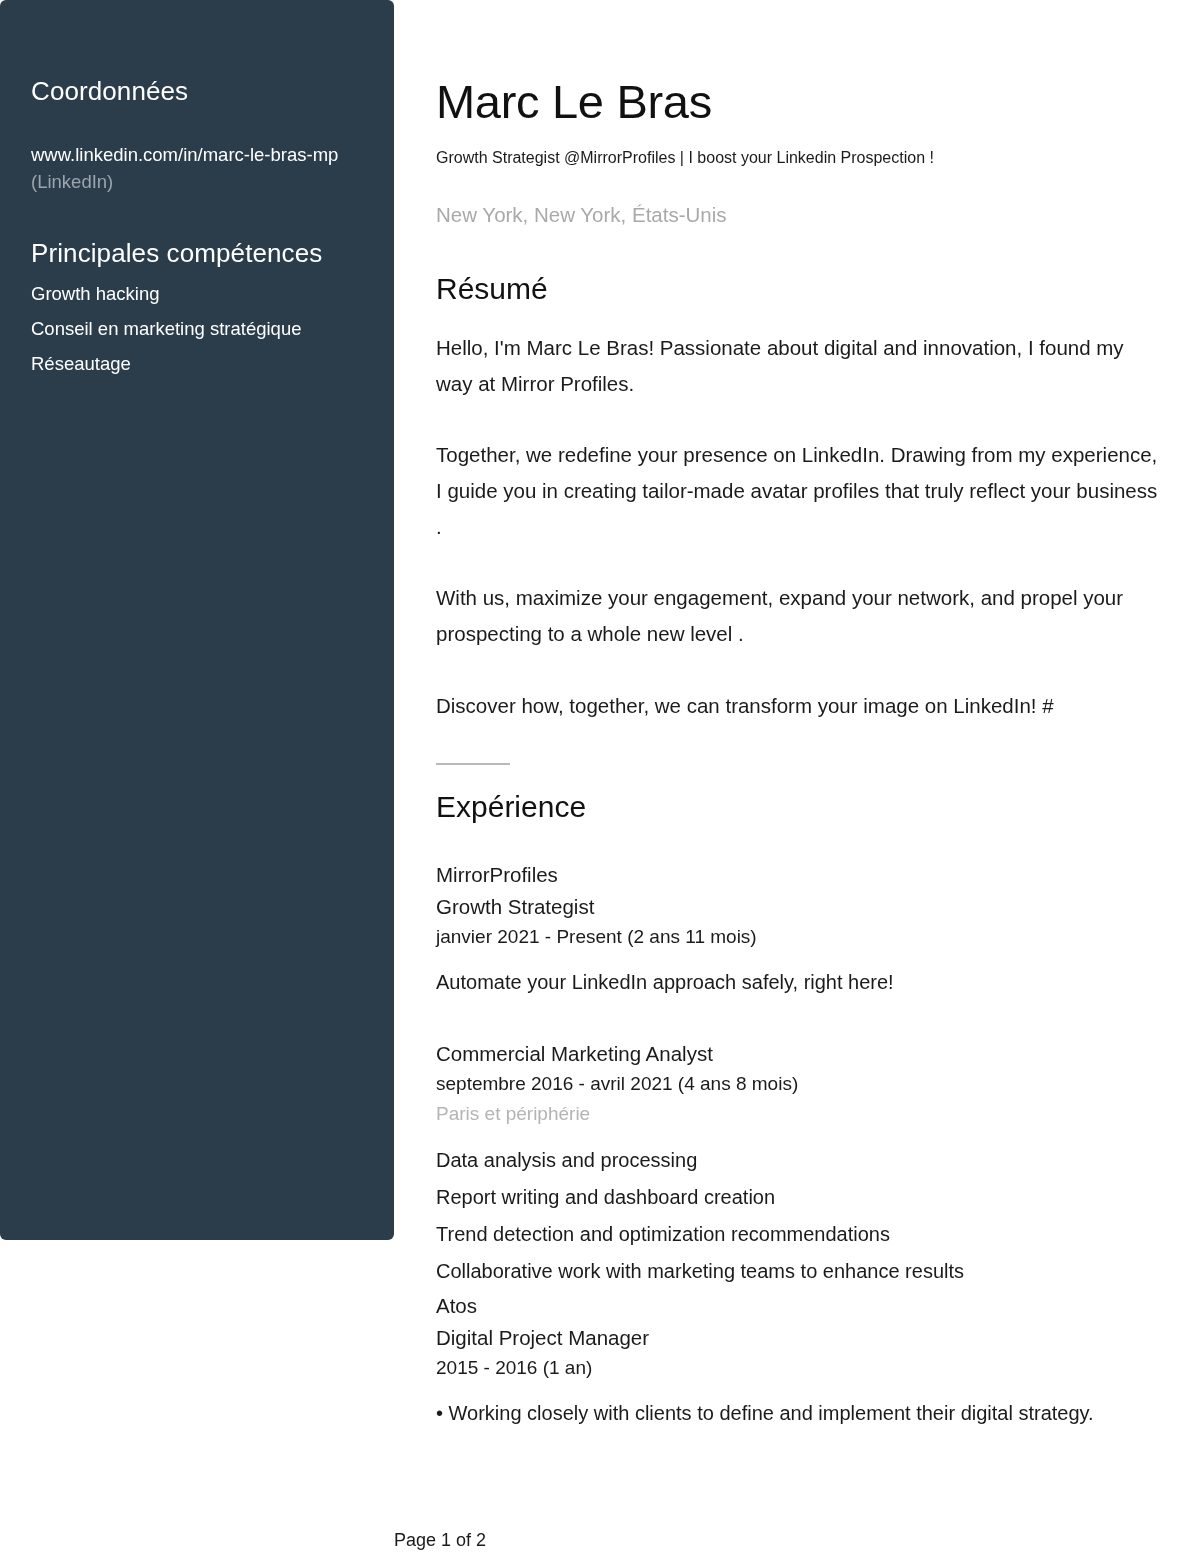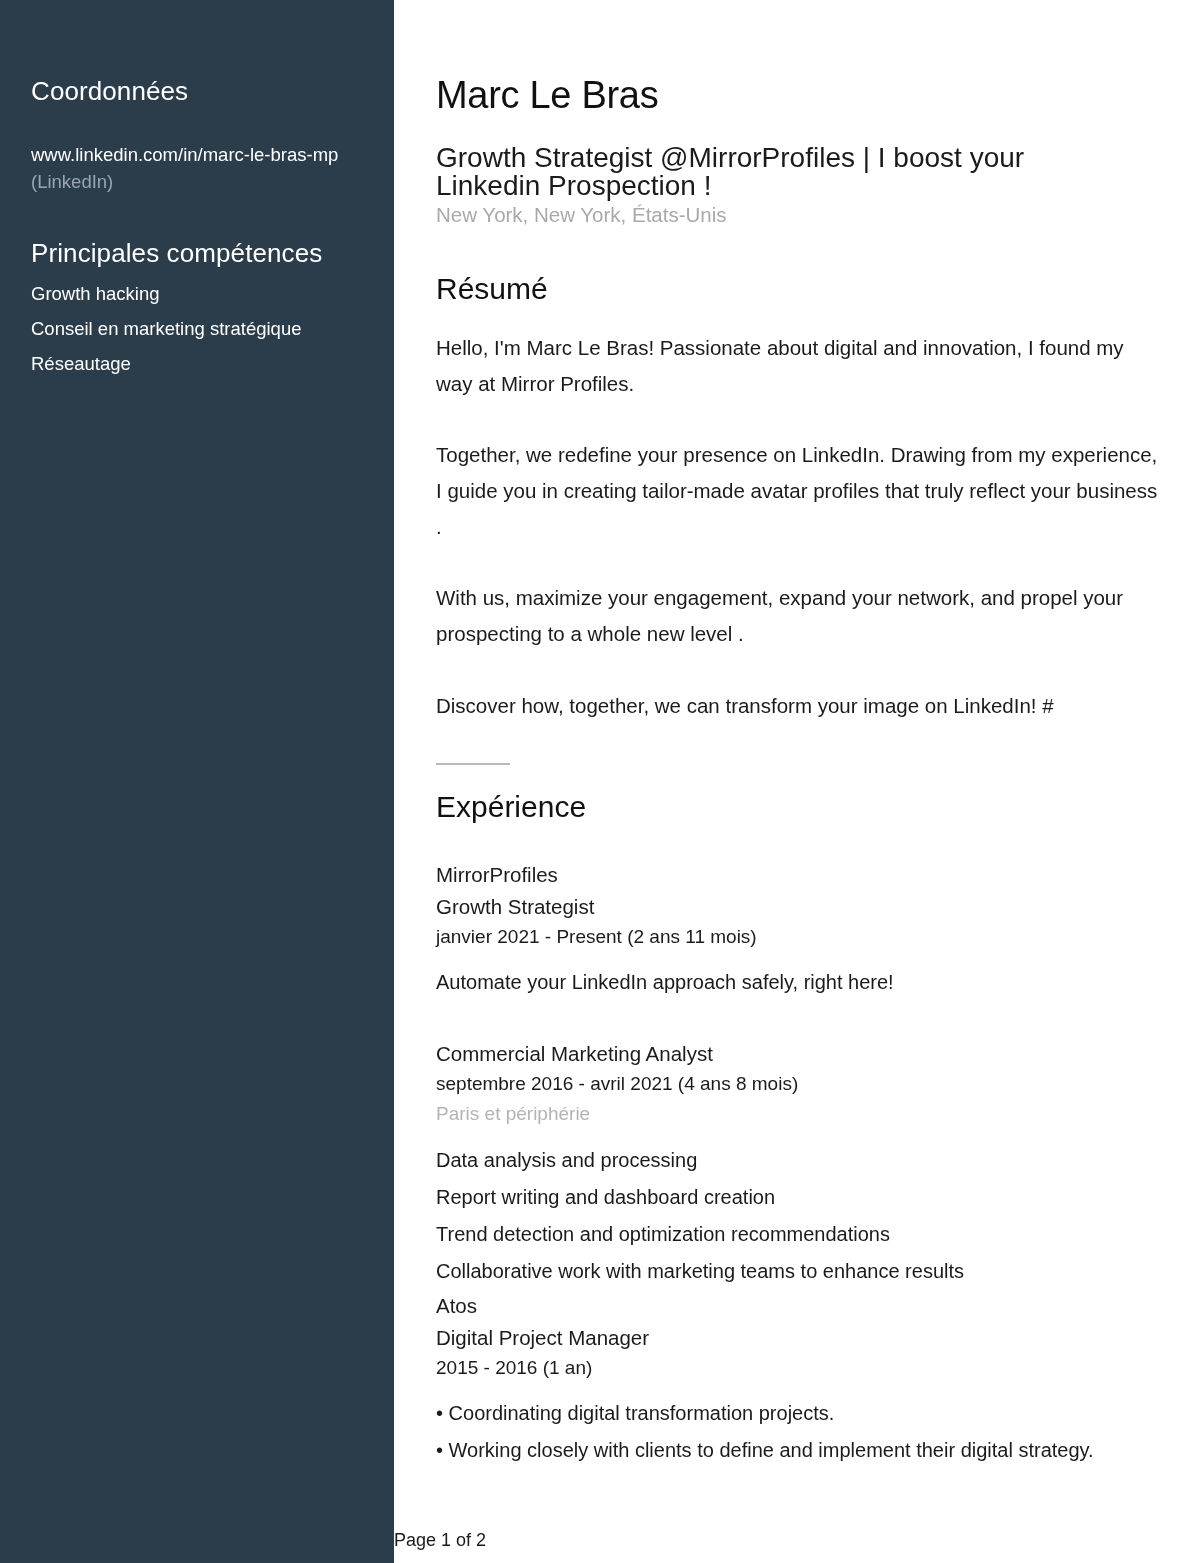--- a/index.html
+++ b/index.html
@@ -27,23 +27,24 @@
     width: 1194px;
     height: 8px;
     background: #f4f5f6;
   }
 
   
   .sidebar {
     position: absolute;
     top: 0; left: 0;
     width: 394px;
-    height: 1563px;
+    height: 1240px;
     background: #2b3d4b;
     padding: 0;
+    border-radius: 6px;
   }
 
   .sb-heading {
     position: absolute;
     left: 31px;
     color: #ffffff;
     font-size: 26px;
     font-weight: 400;
     letter-spacing: 0.1px;
     white-space: nowrap;
@@ -81,33 +82,33 @@
     left: 394px;
     width: 800px;
     height: 1563px;
     background: #ffffff;
   }
 
   .name {
     position: absolute;
     top: 74px;
     left: 42px;
-    font-size: 38px;
+    font-size: 47px;
     font-weight: 400;
     color: #111111;
     letter-spacing: -0.3px;
     white-space: nowrap;
   }
 
   .headline {
     position: absolute;
     top: 144px;
     left: 42px;
     width: 630px;
-    font-size: 28px;
+    font-size: 16px;
     line-height: 28px;
     color: #1b1b1b;
   }
 
   .location {
     position: absolute;
     top: 203px;
     left: 42px;
     font-size: 20.5px;
     color: #a9a9a9;
@@ -255,21 +256,20 @@
         <div class="job-bullet">Trend detection and optimization recommendations</div>
         <div class="job-bullet">Collaborative work with marketing teams to enhance results</div>
       </div>
     </section>
 
     <section class="job j2">
       <div class="job-company">Atos</div>
       <div class="job-role">Digital Project Manager</div>
       <div class="job-dates">2015 - 2016 (1 an)</div>
       <div class="job-bullets">
-        <div class="job-bullet">• Coordinating digital transformation projects.</div>
         <div class="job-bullet">• Working closely with clients to define and implement their digital strategy.</div>
       </div>
     </section>
 
     <div class="footer">Page 1 of 2</div>
 
   </main>
 </div>
 
 </body></html>

